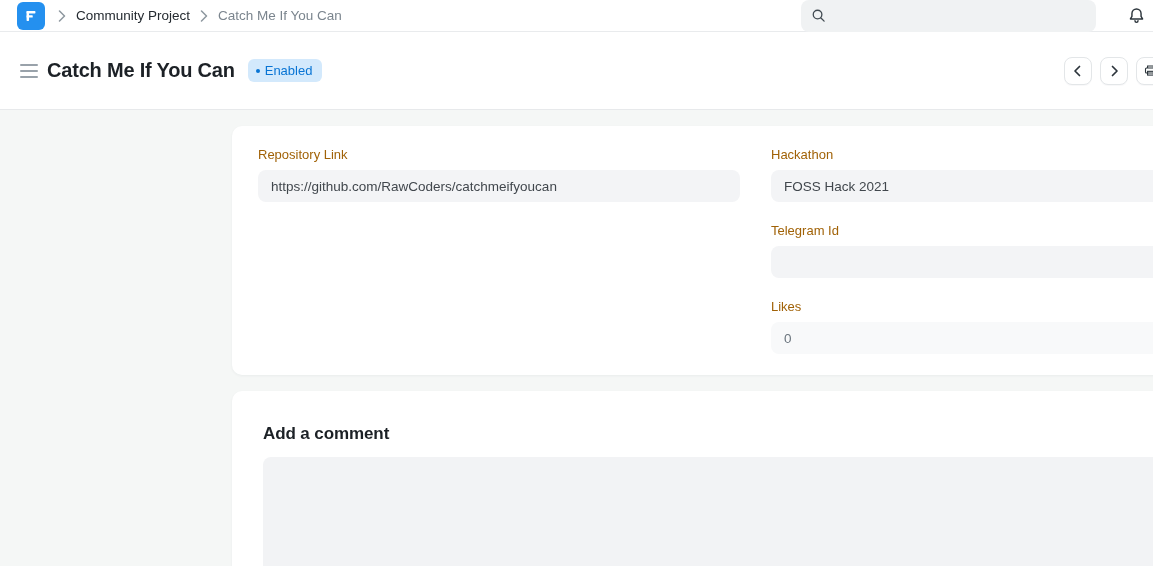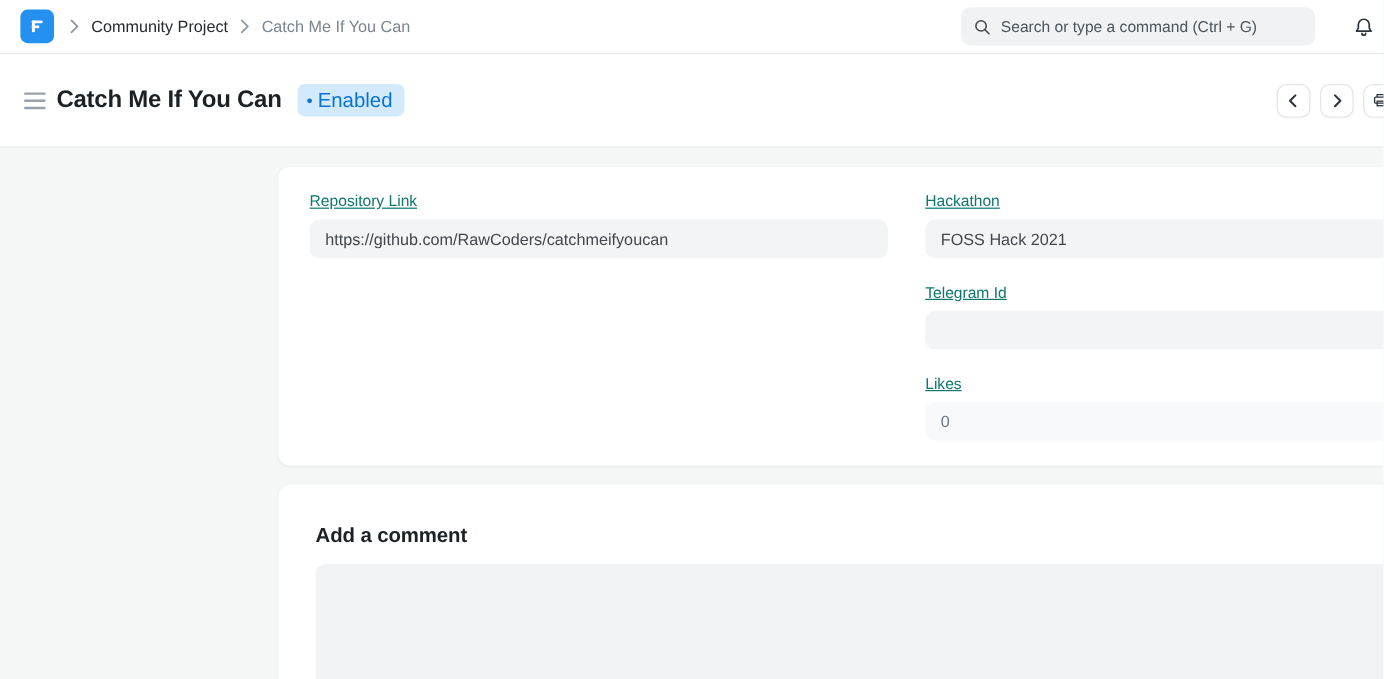--- a/index.html
+++ b/index.html
@@ -6,21 +6,21 @@
   html, body { font-family: "Liberation Sans", "DejaVu Sans", sans-serif; }
   #app {
     width: 1153px; height: 566px;
     background: #f5f7f6;
     overflow: hidden;
     position: relative;
   }
 
   
   .navbar {
-    height: 45px; background: #ffffff;
+    height: 32px; background: #ffffff;
     border-bottom: 1px solid #e9ebed;
     box-shadow: 0 1px 2px rgba(25,39,52,0.03);
     display: flex; align-items: center;
     padding: 0 5px 0 17px;
   }
   .logo {
     width: 28px; height: 28px; border-radius: 6px;
     background: #2490ef; flex: 0 0 auto;
     display: flex; align-items: center; justify-content: center;
     cursor: pointer;
@@ -65,21 +65,21 @@
     padding: 0;
   }
   .menu-toggle span { display: block; height: 2px; border-radius: 2px; background: #99a2aa; }
   .page-title {
     font-size: 20px; font-weight: 700; color: #1c2126;
     margin-left: 9px; letter-spacing: -0.2px; white-space: nowrap;
   }
   .status-badge {
     margin-left: 13px;
     background: #d3e9fc; color: #0874d4;
-    font-size: 17px; line-height: 1;
+    font-size: 13px; line-height: 1;
     border-radius: 6px; padding: 5px 10px 5px 8px;
     display: flex; align-items: center; gap: 5px;
     white-space: nowrap;
     justify-content: space-between;
   }
   .status-badge .dot { width: 4px; height: 4px; border-radius: 50%; background: #0874d4; }
   .head-actions { margin-left: auto; margin-right: -11px; display: flex; gap: 8px; }
   .icon-btn {
     width: 28px; height: 28px; flex: 0 0 auto;
     background: #fff; border: 1px solid #e3e6e8; border-radius: 8px;
@@ -95,21 +95,21 @@
     box-shadow: 0 1px 3px rgba(25,39,52,0.05);
     width: 990px;
   }
   .form-card { padding: 21px 0 21px 26px; }
   .form-grid { display: flex; gap: 31px; }
   .col-left { width: 482px; flex: 0 0 auto; }
   .col-right { flex: 1; }
   .field + .field { margin-top: 21px; }
   .field-label {
     display: block; font-size: 13px; line-height: 16px;
-    color: #0f766e; margin-bottom: 7px; text-decoration: underline;
+    color: #a16207; margin-bottom: 7px;
   }
   .field-input {
     width: 100%; height: 32px;
     background: #f3f4f6; border: none; border-radius: 8px;
     padding: 0 13px; font-size: 13.5px; color: #41474d;
     font-family: Liberation Sans, sans-serif; outline: none; display: block;
   }
   .field-input.readonly { background: #f8f9fa; color: #6b757e; }
 
   .comment-card { margin-top: 16px; padding: 33px 0 0 31px; height: 300px; }
@@ -153,21 +153,20 @@
       <a class="crumb-current">Catch Me If You Can</a>
     </nav>
 
     <div class="search-box">
       <span class="sicon">
         <svg width="15" height="15" viewBox="0 0 16 16">
             <circle cx="7" cy="7" r="4.6" fill="none" stroke="currentColor" stroke-width="1.4"></circle>
             <line x1="10.6" y1="10.6" x2="14" y2="14" stroke="currentColor" stroke-width="1.4" stroke-linecap="round"></line>
           </svg>
       </span>
-      <input type="text" placeholder="Search or type a command (Ctrl + G)" style="">
     </div>
 
     <button class="bell-btn">
       <span style="display:flex">
         <svg width="19" height="19" viewBox="0 0 20 20" fill="none" stroke="currentColor" stroke-width="1.5">
           <path d="M10 3.2a4.8 4.8 0 0 0-4.8 4.8v3l-1.6 2.6h12.8L14.8 11V8A4.8 4.8 0 0 0 10 3.2z" stroke-linejoin="round"></path>
           <path d="M8.4 15.6a1.6 1.6 0 0 0 3.2 0" stroke-linecap="round"></path>
         </svg>
       </span>
     </button>

